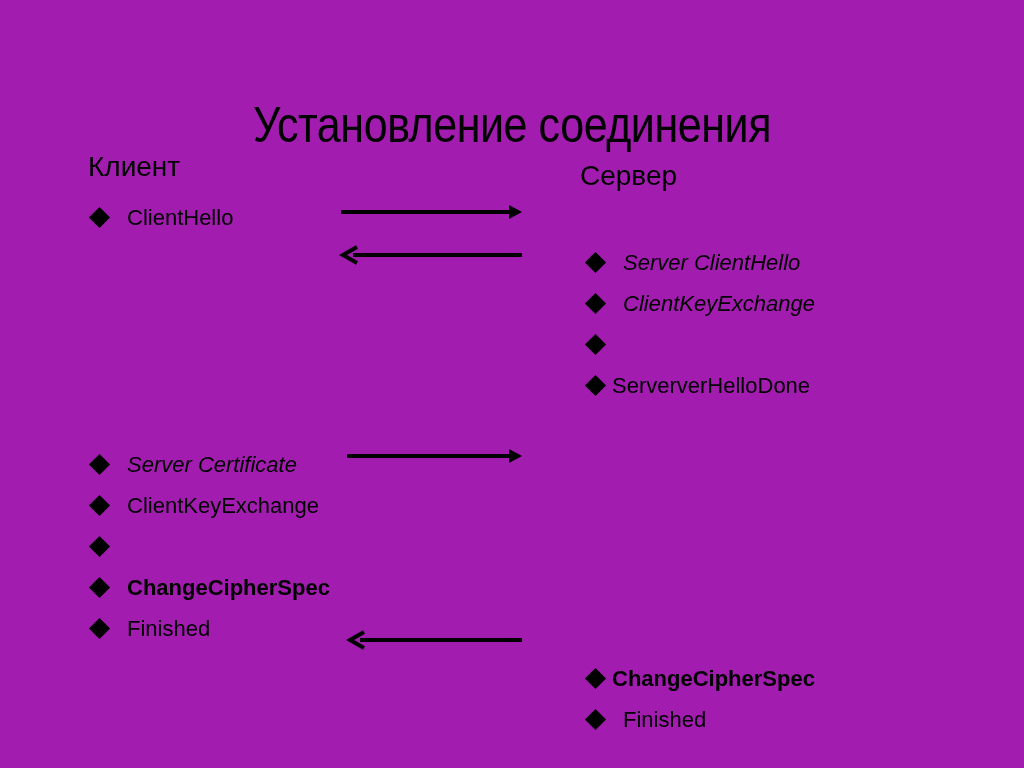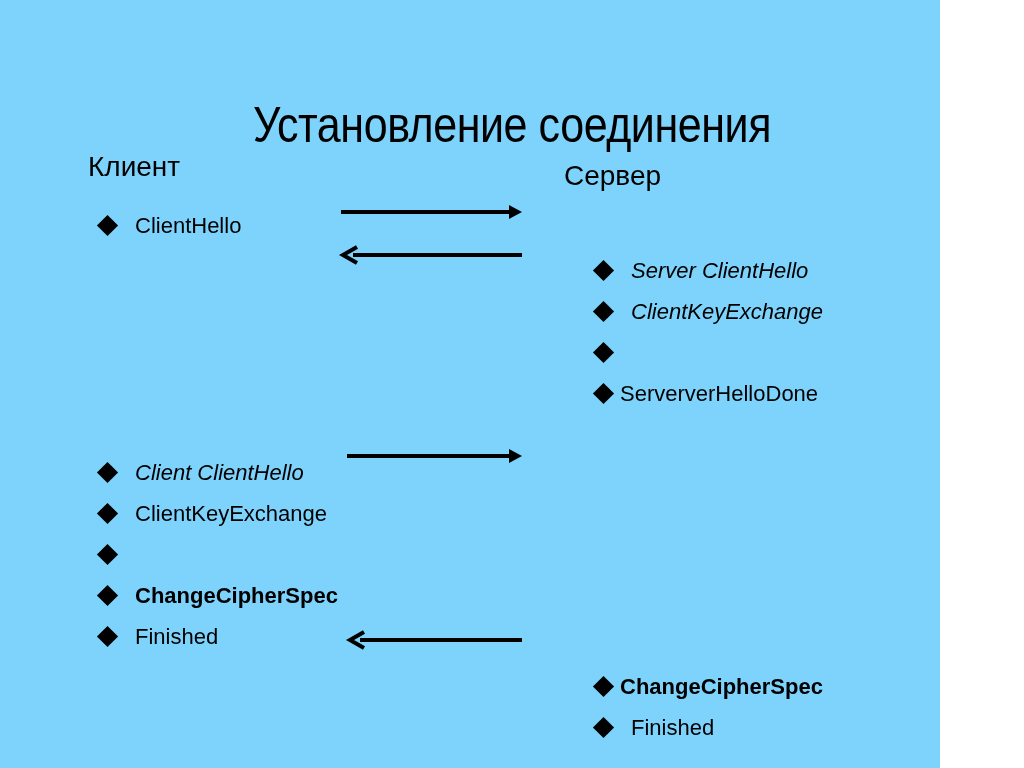--- a/index.html
+++ b/index.html
@@ -9,23 +9,23 @@
   }
   body {
     width: 1024px;
     height: 768px;
     font-family: "Liberation Sans", sans-serif;
     color: #000000;
     overflow: hidden;
   }
   #slide {
     position: relative;
-    width: 940px;
+    width: 1024px;
     height: 768px;
-    background: #7dd3fc;
+    background: #a21caf;
   }
 
   
   #slide-title {
     position: absolute;
     left: 0;
     top: 62px;
     width: 1024px;
     text-align: center;
     font-family: "Liberation Sans", sans-serif;
@@ -40,27 +40,27 @@
 
   
   .col-header {
     position: absolute;
     font-size: 28px;
     font-weight: normal;
     line-height: 26px;
     white-space: nowrap;
   }
   #client-header { left: 88px; top: 154px; }
-  #server-header { left: 564px; top: 163px; }
+  #server-header { left: 580px; top: 163px; }
 
   
   .bullet-list {
     position: absolute;
     list-style: none;
-    margin: 12px;
+    margin: 4px;
     padding: 0;
   }
   #client-list-top   { left: 88px;  top: 193px; }
   #server-list-top   { left: 584px; top: 238px; }
   #client-list-bottom{ left: 88px;  top: 440px; }
   #server-list-bottom{ left: 584px; top: 654px; }
 
   .bullet-item {
     display: flex;
     align-items: center;
@@ -124,21 +124,21 @@
     </li>
     <li class="bullet-item">
       <span class="bullet-marker gap-narrow"></span>
       <span class="bullet-text">SerververHelloDone</span>
     </li>
   </ul>
 
   <ul id="client-list-bottom" class="bullet-list">
     <li class="bullet-item">
       <span class="bullet-marker gap-wide"></span>
-      <span class="bullet-text italic">Client ClientHello</span>
+      <span class="bullet-text italic">Server Certificate</span>
     </li>
     <li class="bullet-item">
       <span class="bullet-marker gap-wide"></span>
       <span class="bullet-text">ClientKeyExchange</span>
     </li>
     <li class="bullet-item">
       <span class="bullet-marker gap-wide"></span>
     </li>
     <li class="bullet-item">
       <span class="bullet-marker gap-wide"></span>

